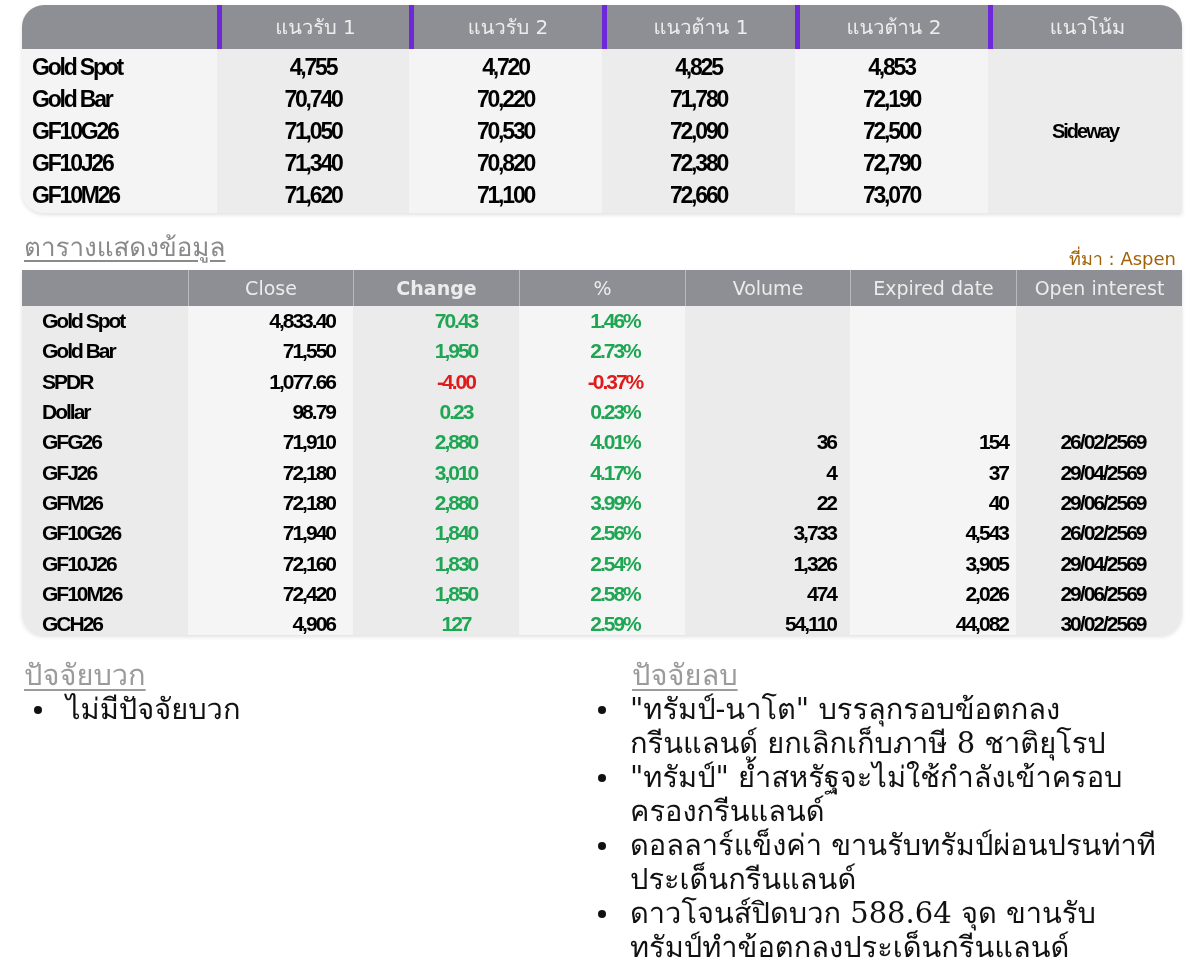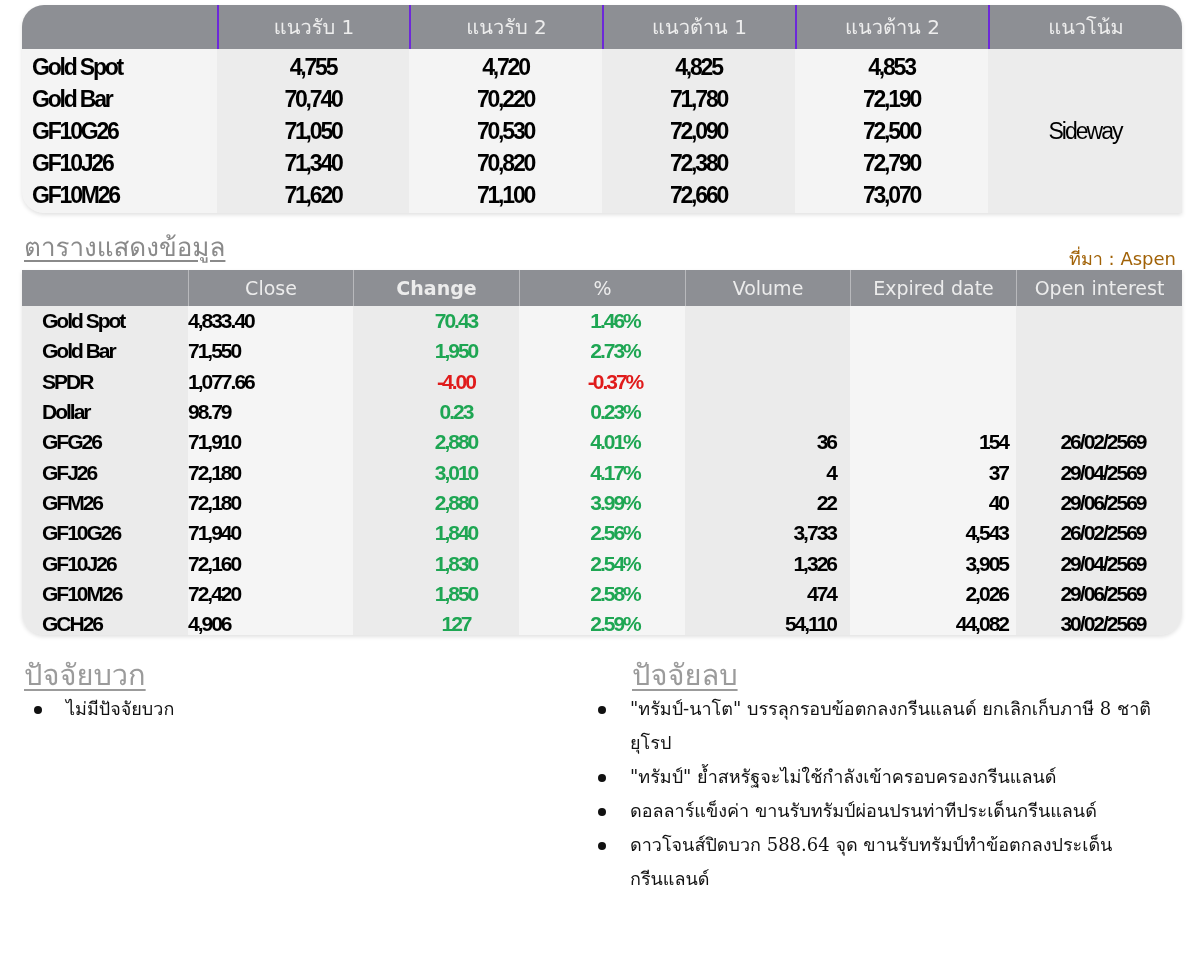--- a/index.html
+++ b/index.html
@@ -13,35 +13,35 @@
     box-shadow: 0 2px 4px rgba(0,0,0,0.12);
     background: #f2f2f2;
   }
   .tbl1 .hdr {
     display: grid; grid-template-columns: 195px 192px 193px 193px 193px 194px;
     height: 44px; background: #8d8f94;
   }
   .tbl1 .hdr div {
     color: #ededed; font-family: "DejaVu Sans", sans-serif; font-size: 20px;
     display: flex; align-items: center; justify-content: center;
-    border-left: 2px solid #6d28d9;
+    border-left: 5px solid #6d28d9;
   }
   .tbl1 .hdr div:first-child { border-left: none; }
   .tbl1 .body {
     display: grid; grid-template-columns: 195px 192px 193px 193px 193px 194px;
     height: 164px;
   }
   .tbl1 .col { display: flex; flex-direction: column; justify-content: space-around; padding: 2px 0 6px 0; }
   .tbl1 .col:nth-child(odd) { background: #f4f4f4; }
   .tbl1 .col:nth-child(even) { background: #ececec; }
   .tbl1 .col.name div { padding-left: 10px; text-align: left; }
   .tbl1 .cell {
     font-weight: bold; font-size: 23px; letter-spacing: -2.2px; text-align: center; line-height: 32px;
   }
-  .tbl1 .trend { display: flex; align-items: center; justify-content: center; font-weight: normal; font-size: 23px; letter-spacing: -2px; }
+  .tbl1 .trend { display: flex; align-items: center; justify-content: center; font-weight: bold; font-size: 20px; letter-spacing: -2px; }
 
   
   .sec-title {
     position: absolute; left: 24px; top: 226px;
     font-family: "DejaVu Sans", sans-serif; font-size: 26px; color: #8a8a8a;
     text-decoration: underline; text-underline-offset: 4px;
   }
   .source {
     position: absolute; right: 24px; top: 244px;
     font-family: "DejaVu Sans", sans-serif; font-size: 18px; color: #a16207;
@@ -73,37 +73,37 @@
   .tbl2 .bgcols div:nth-child(odd) { background: #ebebeb; }
   .tbl2 .bgcols div:nth-child(even) { background: #f5f5f5; }
   .tbl2 .row {
     position: relative;
     display: grid; grid-template-columns: 166px 165px 166px 166px 165px 166px 166px;
     height: 30.3px; align-items: center;
     font-weight: bold; font-size: 21px; letter-spacing: -2px;
   }
   .tbl2 .row > div { white-space: nowrap; }
   .tbl2 .c-name { padding-left: 20px; text-align: left; }
-  .tbl2 .c-close { text-align: left; padding-right: 18px; }
+  .tbl2 .c-close { text-align: right; padding-right: 18px; }
   .tbl2 .c-chg { text-align: center; padding-left: 40px; }
   .tbl2 .c-pct { text-align: center; padding-left: 26px; }
   .tbl2 .c-vol { text-align: right; padding-right: 14px; }
   .tbl2 .c-oi { text-align: right; padding-right: 8px; }
   .tbl2 .c-exp { text-align: center; padding-left: 8px; }
   .pos { color: #1ea653; }
   .neg { color: #e01b1b; }
 
   
   .factor-title {
     position: absolute; font-family: "DejaVu Serif", serif; font-size: 29px; color: #9b9b9b;
     text-decoration: underline; text-underline-offset: 4px;
   }
   .factor-list { position: absolute; list-style: none; font-family: "DejaVu Serif", serif; }
   .factor-list li {
-    position: relative; padding-left: 40px; font-size: 18px; line-height: 34px; color: #111;
+    position: relative; padding-left: 40px; font-size: 29px; line-height: 34px; color: #111;
   }
   .factor-list li::before {
     content: ""; position: absolute; left: 8px; top: 14px; width: 8px; height: 8px;
     border-radius: 50%; background: #111;
   }
 </style>
 </head>
 <body>
 
 <div class="tbl1">

